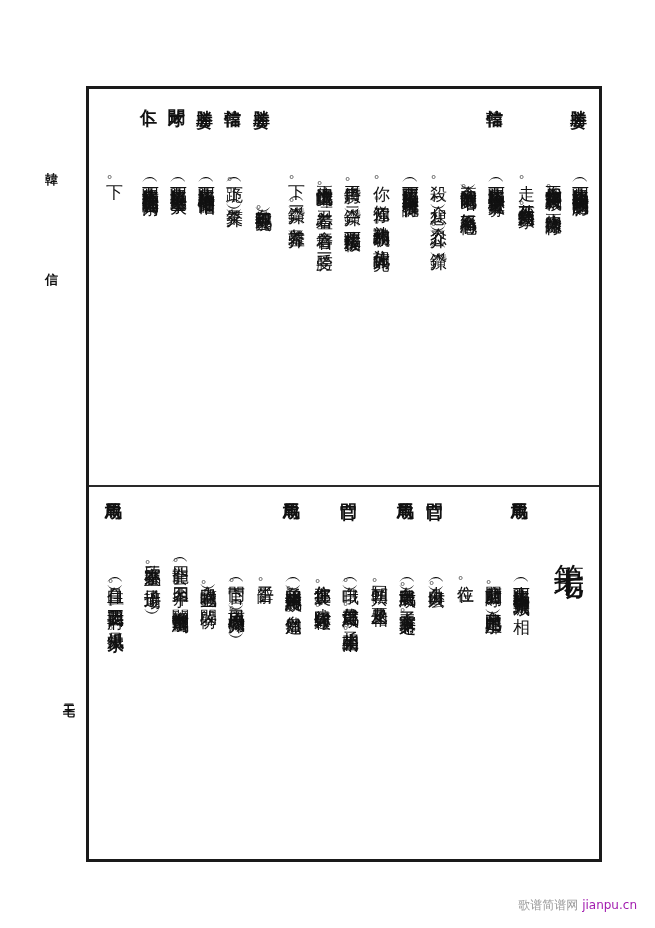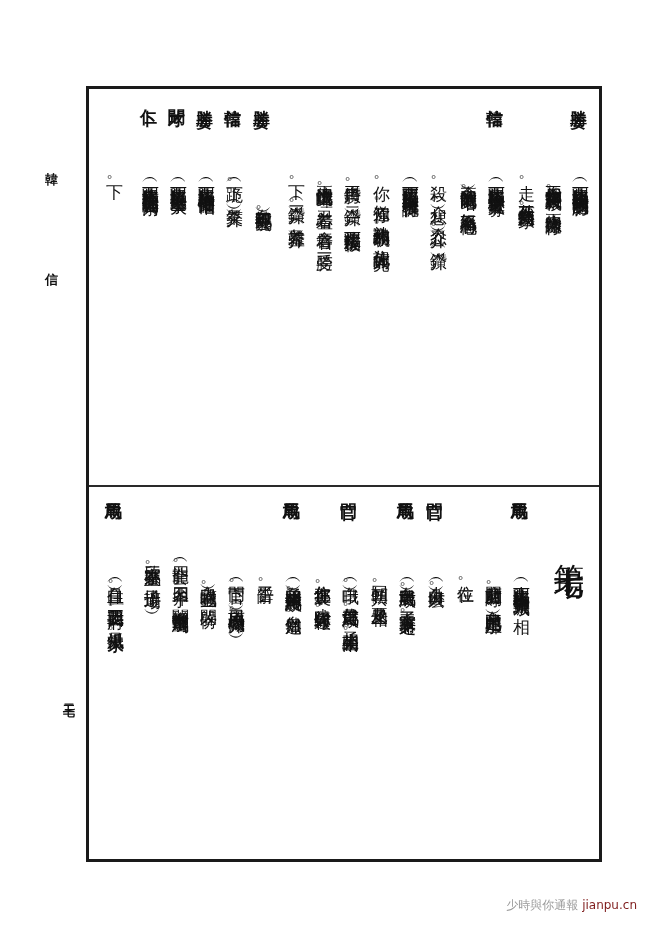--- a/index.html
+++ b/index.html
@@ -28,21 +28,21 @@
     font-size:30px; line-height:34px; letter-spacing:2px; white-space:nowrap;
   }
   .margin {
     position:absolute; writing-mode:vertical-rl; text-orientation:upright;
     font-size:13px; font-weight:bold; white-space:nowrap;
   }
   .watermark {
     position:absolute; right:18px; bottom:14px; font-size:12px; color:#9a9a9a;
     font-family:"DejaVu Sans","Liberation Sans",sans-serif;
   }
-  .watermark .latin { color:#7f1d1d; margin-left:4px; }
+  .watermark .latin { color:#a21caf; margin-left:4px; }
 </style>
 </head>
 <body>
 
 <div class="margin" style="left:42px; top:162px;">韓</div>
 <div class="margin" style="left:42px; top:263px;">信</div>
 <div class="margin" style="left:60px; top:695px; font-size:12px;">七二三</div>
 
 <div class="box">
   <div class="mid"></div>
@@ -103,14 +103,14 @@
 
 <div class="col" style="left:226px; top:572px;">（門官下。）（司馬欣原場內喊介。）（</div>
 <div class="col" style="left:198px; top:572px;">白）人聲吶喊。閃躲一傍。</div>
 <div class="col" style="left:170px; top:552px;">（四龍套。四刀斧手。闖樂押章邯董翳司馬</div>
 <div class="col" style="left:142px; top:552px;">欣三家眷屬上。排子過場。）</div>
 
 <div class="spk" style="left:103px; top:490px;">司馬欣</div>
 <div class="col" style="left:105px; top:572px;">（白）且住。我正要回府。祇見倶家大小。</div>
 
 <div class="watermark">
-  <span>少時與你通報</span><span class="latin">jianpu.cn</span>
+  <span>歌谱简谱网</span><span class="latin">jianpu.cn</span>
 </div>
 
 </body></html>

